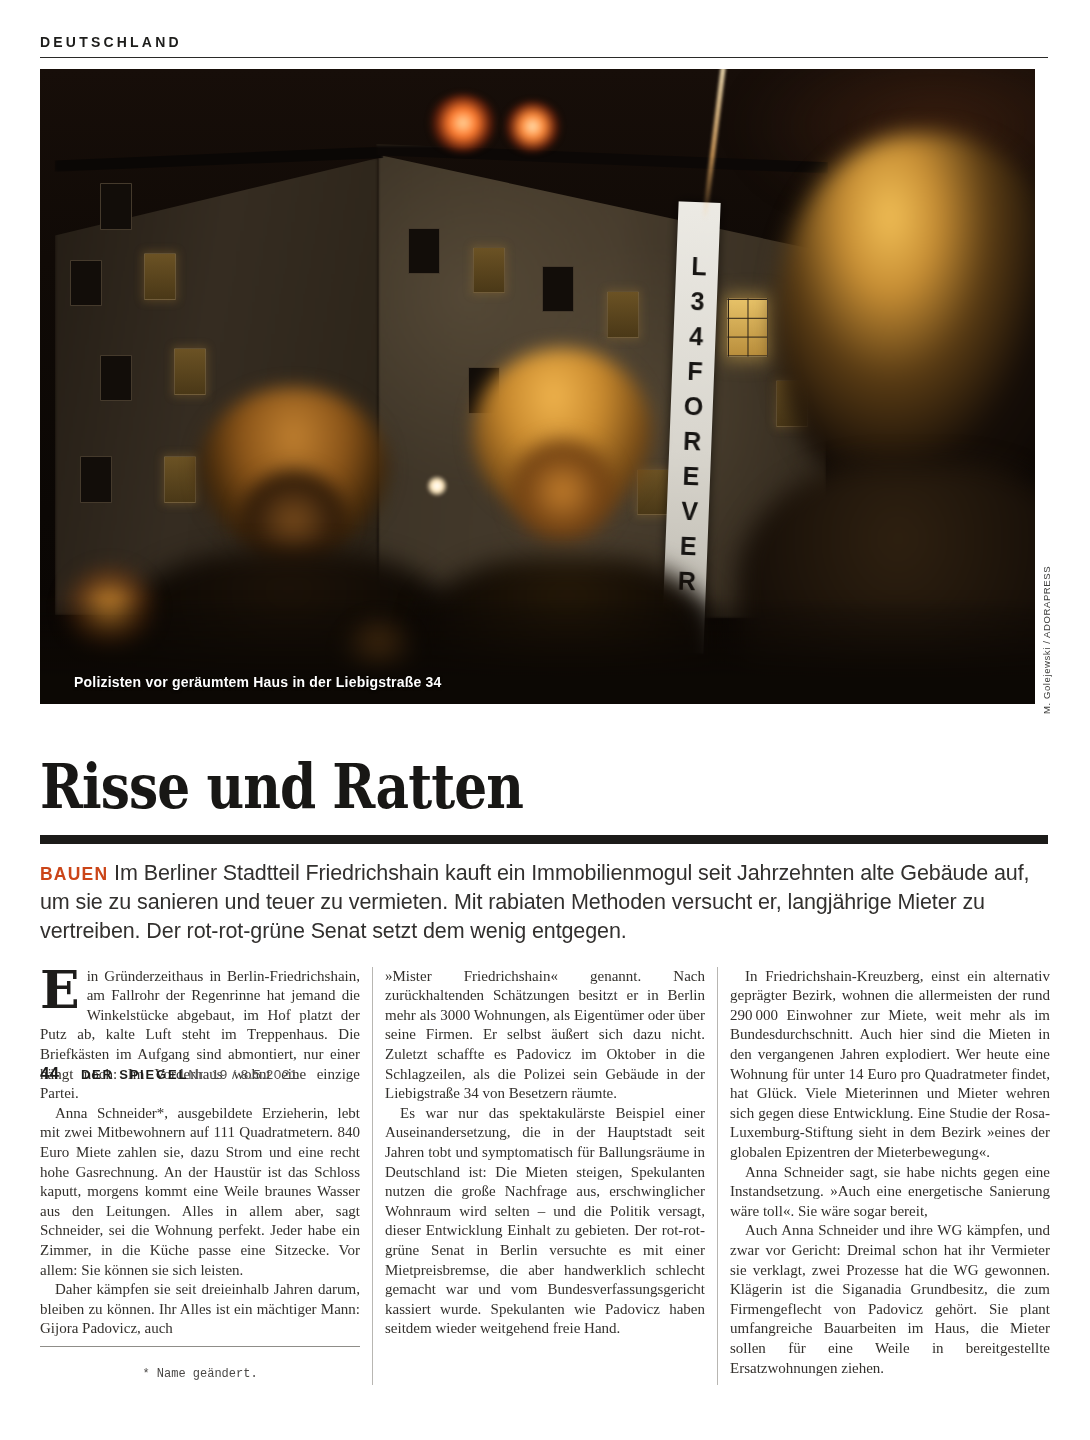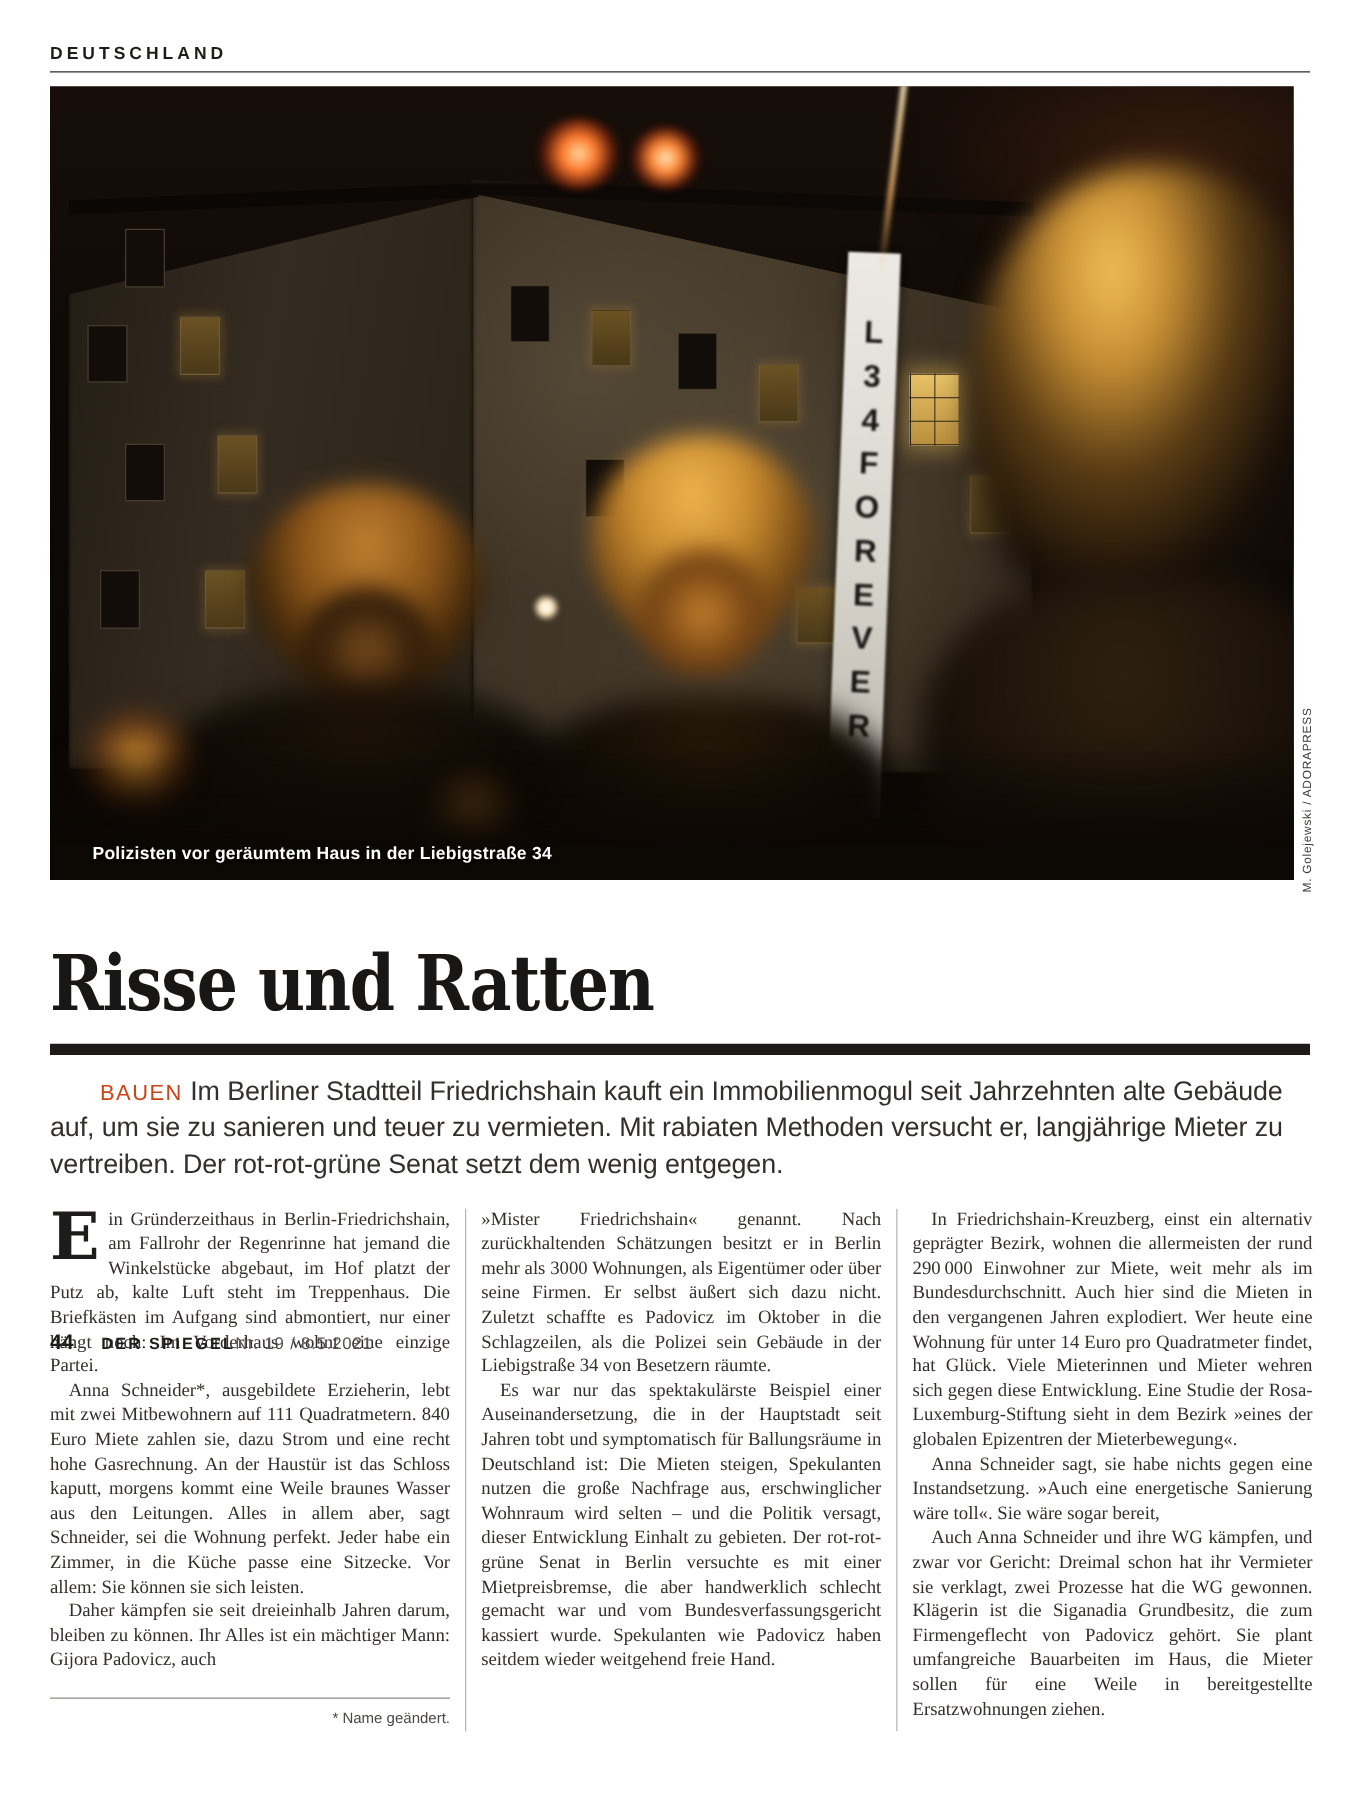--- a/index.html
+++ b/index.html
@@ -85,34 +85,34 @@
   
   .photo-credit{position:absolute;left:1041px;top:414px;height:300px;
     writing-mode:vertical-rl;transform:rotate(180deg);
     font-size:9.5px;color:#3c3c3a;letter-spacing:.6px;white-space:nowrap;}
 
   
   h1{margin:50px 0 0 0;font-family:"DejaVu Serif",serif;font-weight:900;color:#181715;
      font-size:54px;letter-spacing:-1px;transform:scale(.96,1.14);transform-origin:0 50%;}
   .head-rule{width:1008px;height:9px;background:#1c1b19;margin-top:17px;}
   .lead{width:1008px;margin:15px 0 0 0;font-size:21.5px;line-height:1.36;color:#32302e;letter-spacing:-.1px;}
-  .lead-label{color:#cb4518;font-weight:normal;font-size:17.5px;letter-spacing:1.2px;margin-left:40px;}
+  .lead-label{color:#cb4518;font-weight:bold;font-size:17.5px;letter-spacing:1.2px;}
 
   
   .cols{display:flex;width:1012px;margin-top:20px;height:418px;
         font-family:"Liberation Serif",serif;font-size:15px;line-height:19.6px;color:#33302c;
         text-align:justify;filter:blur(.55px);}
   .col{width:320px;display:flex;flex-direction:column;hyphens:auto;}
   .vrule{width:1px;background:#b8b6b2;margin:0 12px;}
   .col p{margin:0;}
   .col p.ind{text-indent:15px;}
   .dropcap{float:left;font-family:"DejaVu Serif",serif;font-weight:bold;font-size:52px;
            line-height:42px;padding:2px 7px 0 0;color:#1d1c1a;}
-  .footnote{margin-top:auto;border-top:1px solid #8f8d89;padding-top:6px;
-            font-family:Liberation Sans, sans-serif;font-size:12px;color:#4a4846;text-align:right;}
+  .footnote{margin-top:auto;border-top:1px solid #8f8d89;padding-top:18px;
+            font-family:Liberation Mono, monospace;font-size:12px;color:#4a4846;text-align:center;}
 
   
   .pfooter{position:absolute;left:40px;bottom:16px;display:flex;align-items:center;}
   .pageno{font-size:17px;font-weight:bold;color:#1d1d1b;}
   .mag{font-size:13px;font-weight:bold;letter-spacing:1.8px;color:#1d1d1b;margin-left:22px;}
   .issue{font-size:13.5px;color:#555351;margin-left:0;letter-spacing:.6px;}
 </style>
 </head>
 <body>
 

